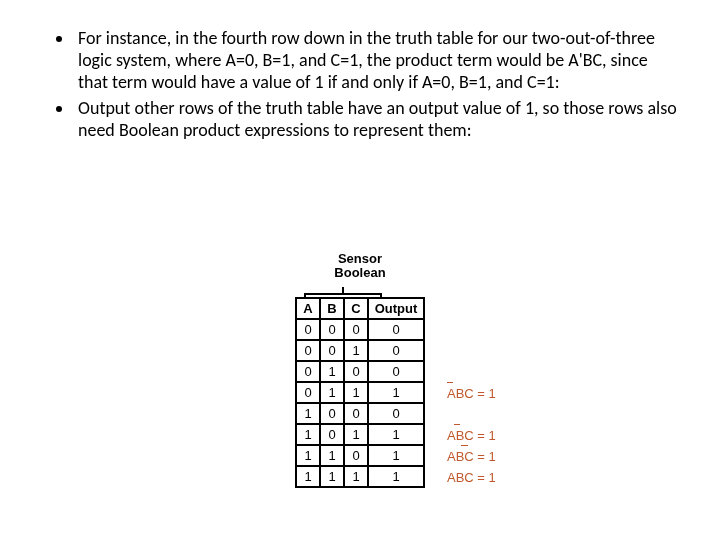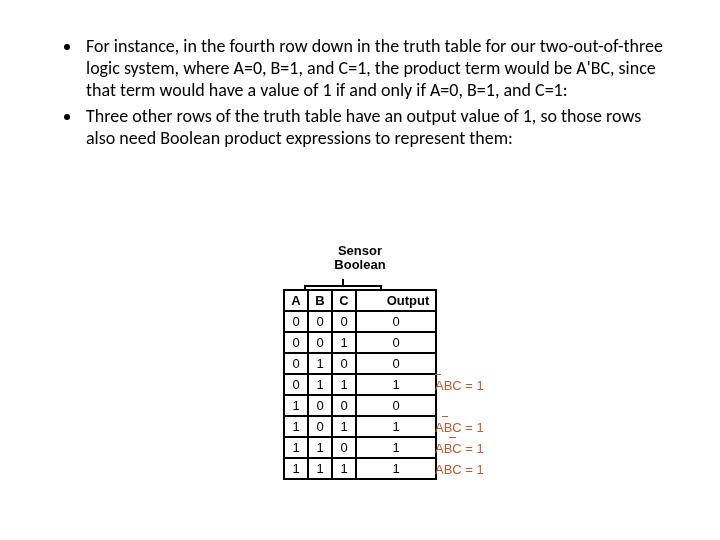--- a/index.html
+++ b/index.html
@@ -13,40 +13,41 @@
   }
   .slide {
     position: relative;
     width: 720px;
     height: 540px;
     box-sizing: border-box;
     padding: 28px 40px 0 40px;
   }
   ul.bullets {
     list-style: disc;
-    margin: 8px;
+    margin: 0;
     padding: 0 0 0 34px;
     font-size: 18px;
     line-height: 1.22;
   }
   ul.bullets li {
     margin-bottom: 4px;
     padding-left: 4px;
   }
 
   .figure {
     position: absolute;
     left: 0;
     right: 0;
     top: 244px;
     display: flex;
     justify-content: center;
   }
   .figure-inner {
     position: relative;
+    margin-top: 8px;
   }
 
   .tt-title {
     text-align: center;
     font-family: Arial, sans-serif;
     font-weight: bold;
     font-size: 13px;
     line-height: 1.1;
     margin-bottom: 2px;
   }
@@ -93,21 +94,20 @@
     text-align: center;
     padding: 0;
   }
   table.truth th {
     font-weight: bold;
     width: 22px;
     height: 19px;
   }
   table.truth th.out {
     width: 54px;
-    padding-left: 24px;
   }
   table.truth td {
     height: 19px;
   }
 
   .annots {
     position: absolute;
     left: 136px;
     top: 48px;
     font-family: Arial, sans-serif;
@@ -132,21 +132,21 @@
     background: #c05a2e;
   }
 </style>
 </head>
 <body>
 
 <div class="slide">
 
   <ul class="bullets">
     <li>For instance, in the fourth row down in the truth table for our two-out-of-three logic system, where A=0, B=1, and C=1, the product term would be A'BC, since that term would have a value of 1 if and only if A=0, B=1, and C=1:</li>
-    <li>Three other rows of the truth table have an output value of 1, so those rows also need Boolean product expressions to represent them:</li>
+    <li>Output other rows of the truth table have an output value of 1, so those rows also need Boolean product expressions to represent them:</li>
   </ul>
 
   <div class="figure">
     <div class="figure-inner">
 
       <div class="tt-title">
         <span>Sensor</span><br>
         <span>Boolean</span>
       </div>
       <div class="tt-bracket">

